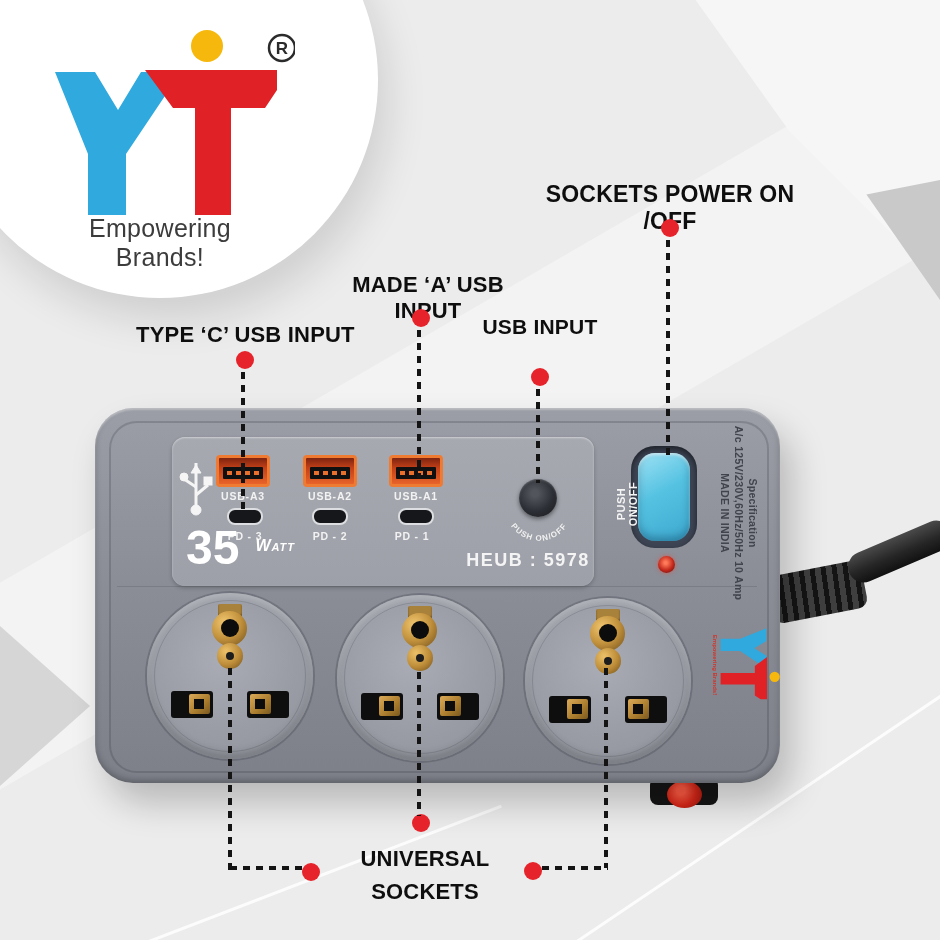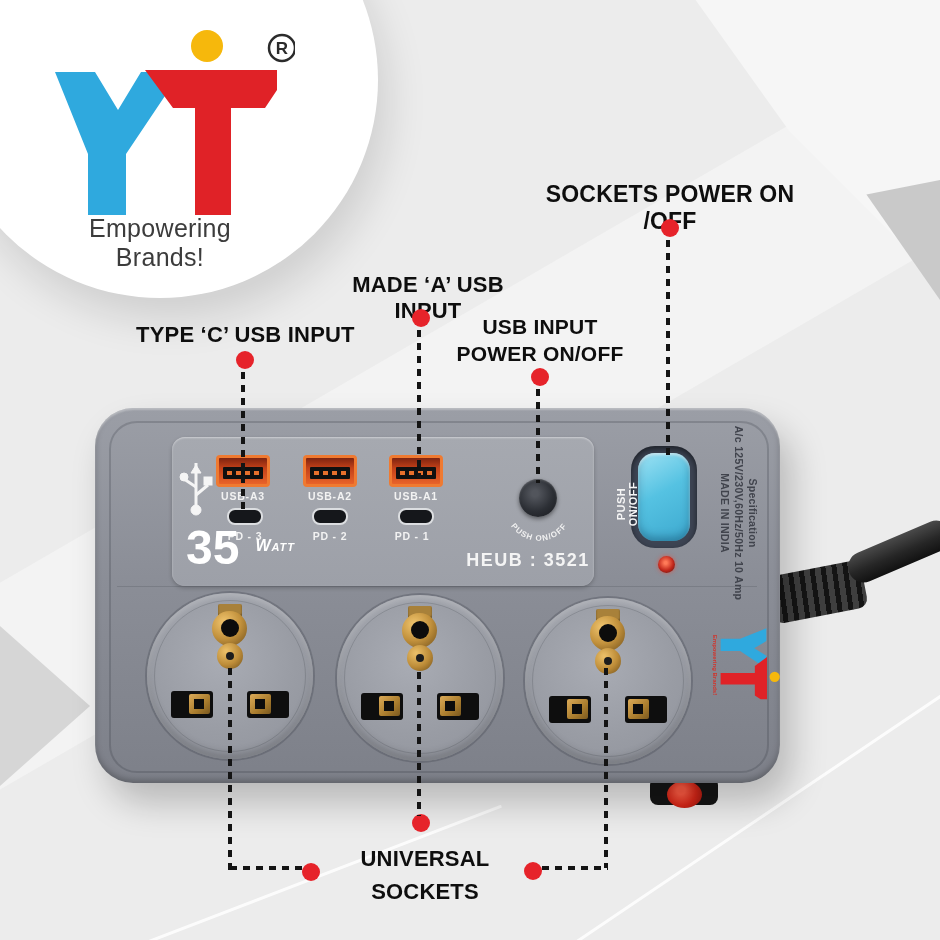--- a/index.html
+++ b/index.html
@@ -143,21 +143,20 @@
     <circle cx="237" cy="28" r="13" fill="none" stroke="#2b2b2b" stroke-width="2.5"></circle>
     <text x="237" y="34" text-anchor="middle" font-size="17" font-weight="bold" fill="#2b2b2b" font-family="Liberation Sans, sans-serif">R</text>
   </svg>
   <div class="abs brand-tagline">Empowering Brands!</div>
 
   <div class="abs callout lbl-sockets-power">SOCKETS POWER ON /OFF</div>
   <div class="abs callout lbl-type-a">MADE ‘A’ USB INPUT</div>
   <div class="abs callout lbl-type-c">TYPE ‘C’ USB INPUT</div>
   <div class="abs callout lbl-usb-power">
     <span>USB INPUT</span><br>
-    <span>POWER ON/OFF</span>
   </div>
   <div class="abs callout lbl-universal">
     <span>UNIVERSAL</span>
     <span>SOCKETS</span>
   </div>
 
   <div class="abs dot" style="left:661px;top:219px;"></div>
   <div class="abs dot" style="left:412px;top:309px;"></div>
   <div class="abs dot" style="left:236px;top:351px;"></div>
   <div class="abs dot" style="left:531px;top:368px;"></div>
@@ -242,21 +241,21 @@
       <div class="abs push-btn"></div>
       <svg class="abs push-arc" viewBox="0 0 90 80">
         <defs>
             <path id="arcPath" d="M 12 40 A 34 34 0 0 0 78 40"></path>
           </defs>
         <text font-size="8" font-weight="bold" fill="#f2f2f2" letter-spacing="1" font-family="Liberation Sans, sans-serif">
           <textPath href="#arcPath" startOffset="50%" text-anchor="middle">PUSH ON/OFF</textPath>
         </text>
       </svg>
 
-      <div class="abs model">HEUB : 3521</div>
+      <div class="abs model">HEUB : 5978</div>
     </div>
 
     <div class="abs switch-recess"></div>
     <div class="abs switch-cap"></div>
     <div class="abs switch-label">PUSH ON/OFF</div>
     <div class="abs led"></div>
 
     <div class="abs spec">
       <div>Specification</div>
       <div>A/c 125V/230V,60Hz/50Hz 10 Amp</div>

